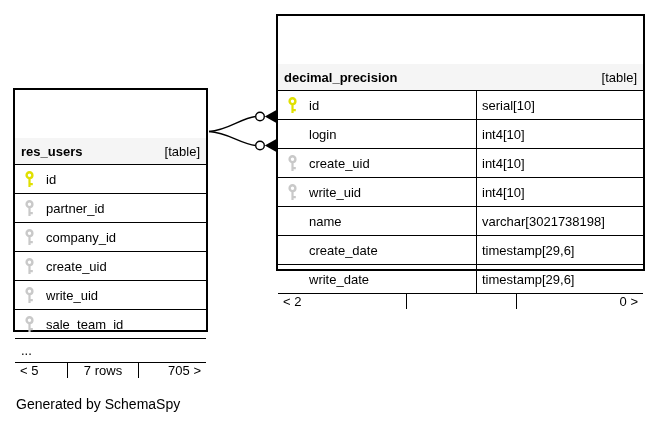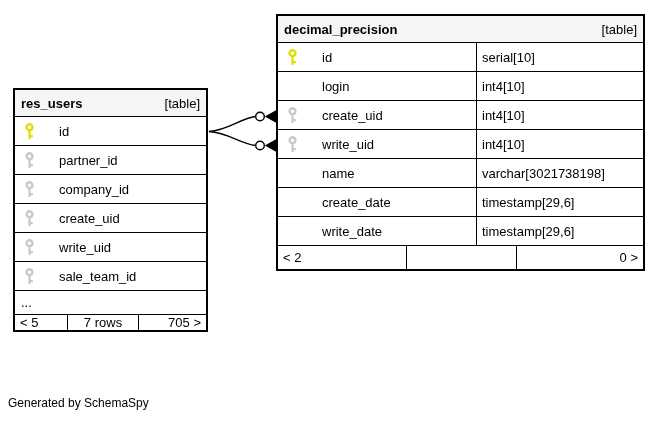--- a/index.html
+++ b/index.html
@@ -23,20 +23,21 @@
   }
   .entity-header {
     background: var(--hdr, #f5f5f5);
     display: flex;
     justify-content: space-between;
     align-items: center;
     padding: 0 6px;
     height: 27px;
     border-bottom: 1px solid #000;
     flex: none;
+    margin-top: 48px;
   }
   .entity-title { font-weight: bold; }
   .entity-tag { font-weight: normal; }
   .col-row {
     display: flex;
     align-items: center;
     height: 29px;
     border-bottom: 1px solid #000;
     flex: none;
   }
@@ -50,21 +51,21 @@
   .type-cell { padding-left: 5px; white-space: nowrap; }
   .key-slot {
     width: 11px;
     margin-left: 9px;
     flex: none;
     display: flex;
     align-items: center;
   }
   .pk { color: var(--pk, #e0e000); }
   .fk { color: var(--fk, #c9c9c9); }
-  .col-name { margin-left: 24px; white-space: nowrap; }
+  .col-name { margin-left: 11px; white-space: nowrap; }
   .ellipsis-row {
     display: flex; align-items: center;
     height: 24px;
     border-bottom: 1px solid #000;
     padding-left: 6px;
     flex: none;
   }
   .entity-footer {
     display: flex;
     align-items: stretch;
@@ -88,23 +89,23 @@
     position: absolute;
     left: 0; top: 0;
     width: 663px; height: 424px;
     pointer-events: none;
   }
   .rel-line { fill: none; stroke: #000; stroke-width: 1.3px; }
   .rel-circle { fill: #fff; stroke: #000; stroke-width: 1.4px; }
   .rel-arrow { fill: #000; stroke: none; }
   .credit {
     position: absolute;
-    left: 8px;
+    left: 16px;
     top: 396px;
-    font-size: 12px;
+    font-size: 14px;
   }
   svg.key { display: block; }
 </style>
 </head>
 <body>
 
 <div class="canvas">
 
   <svg class="rel-overlay" viewBox="0 0 663 424">
     <g>

